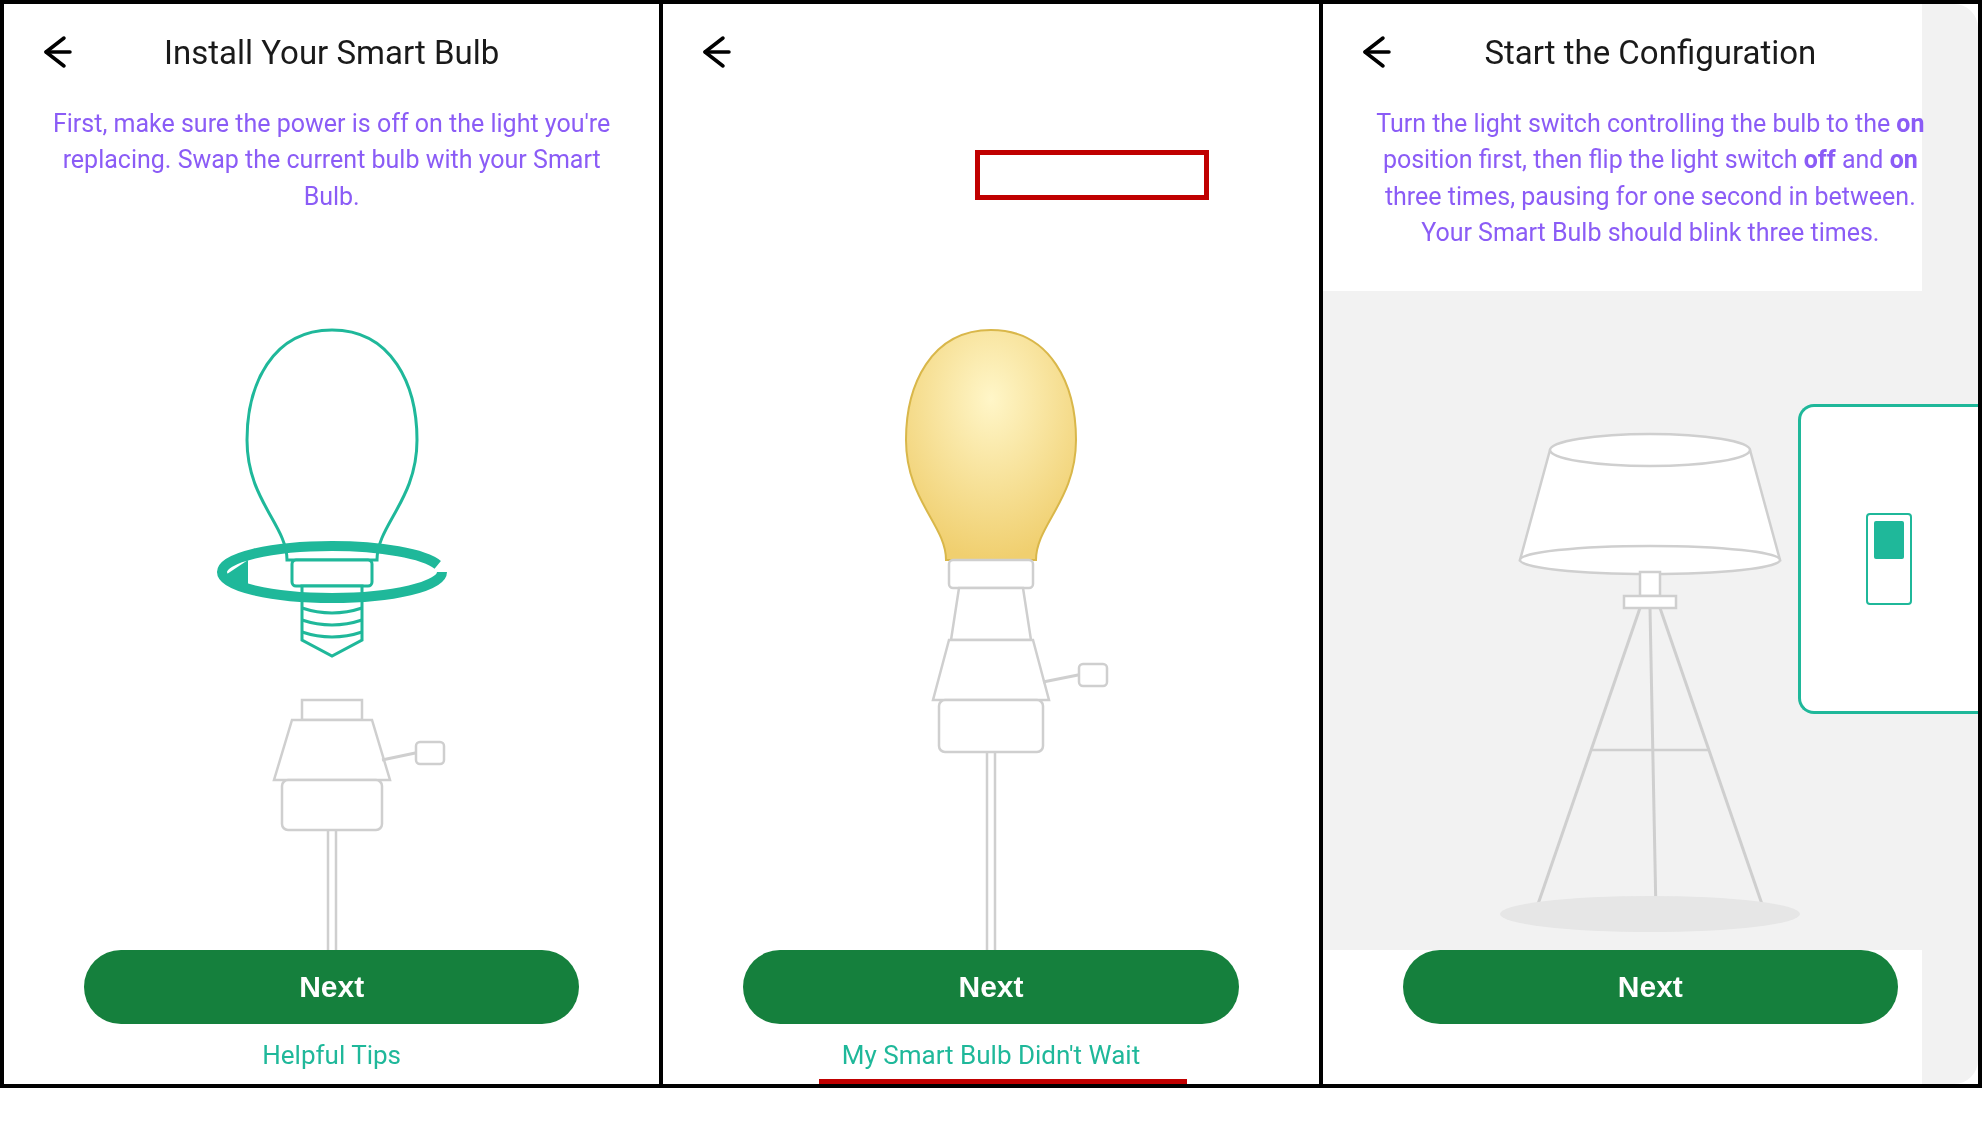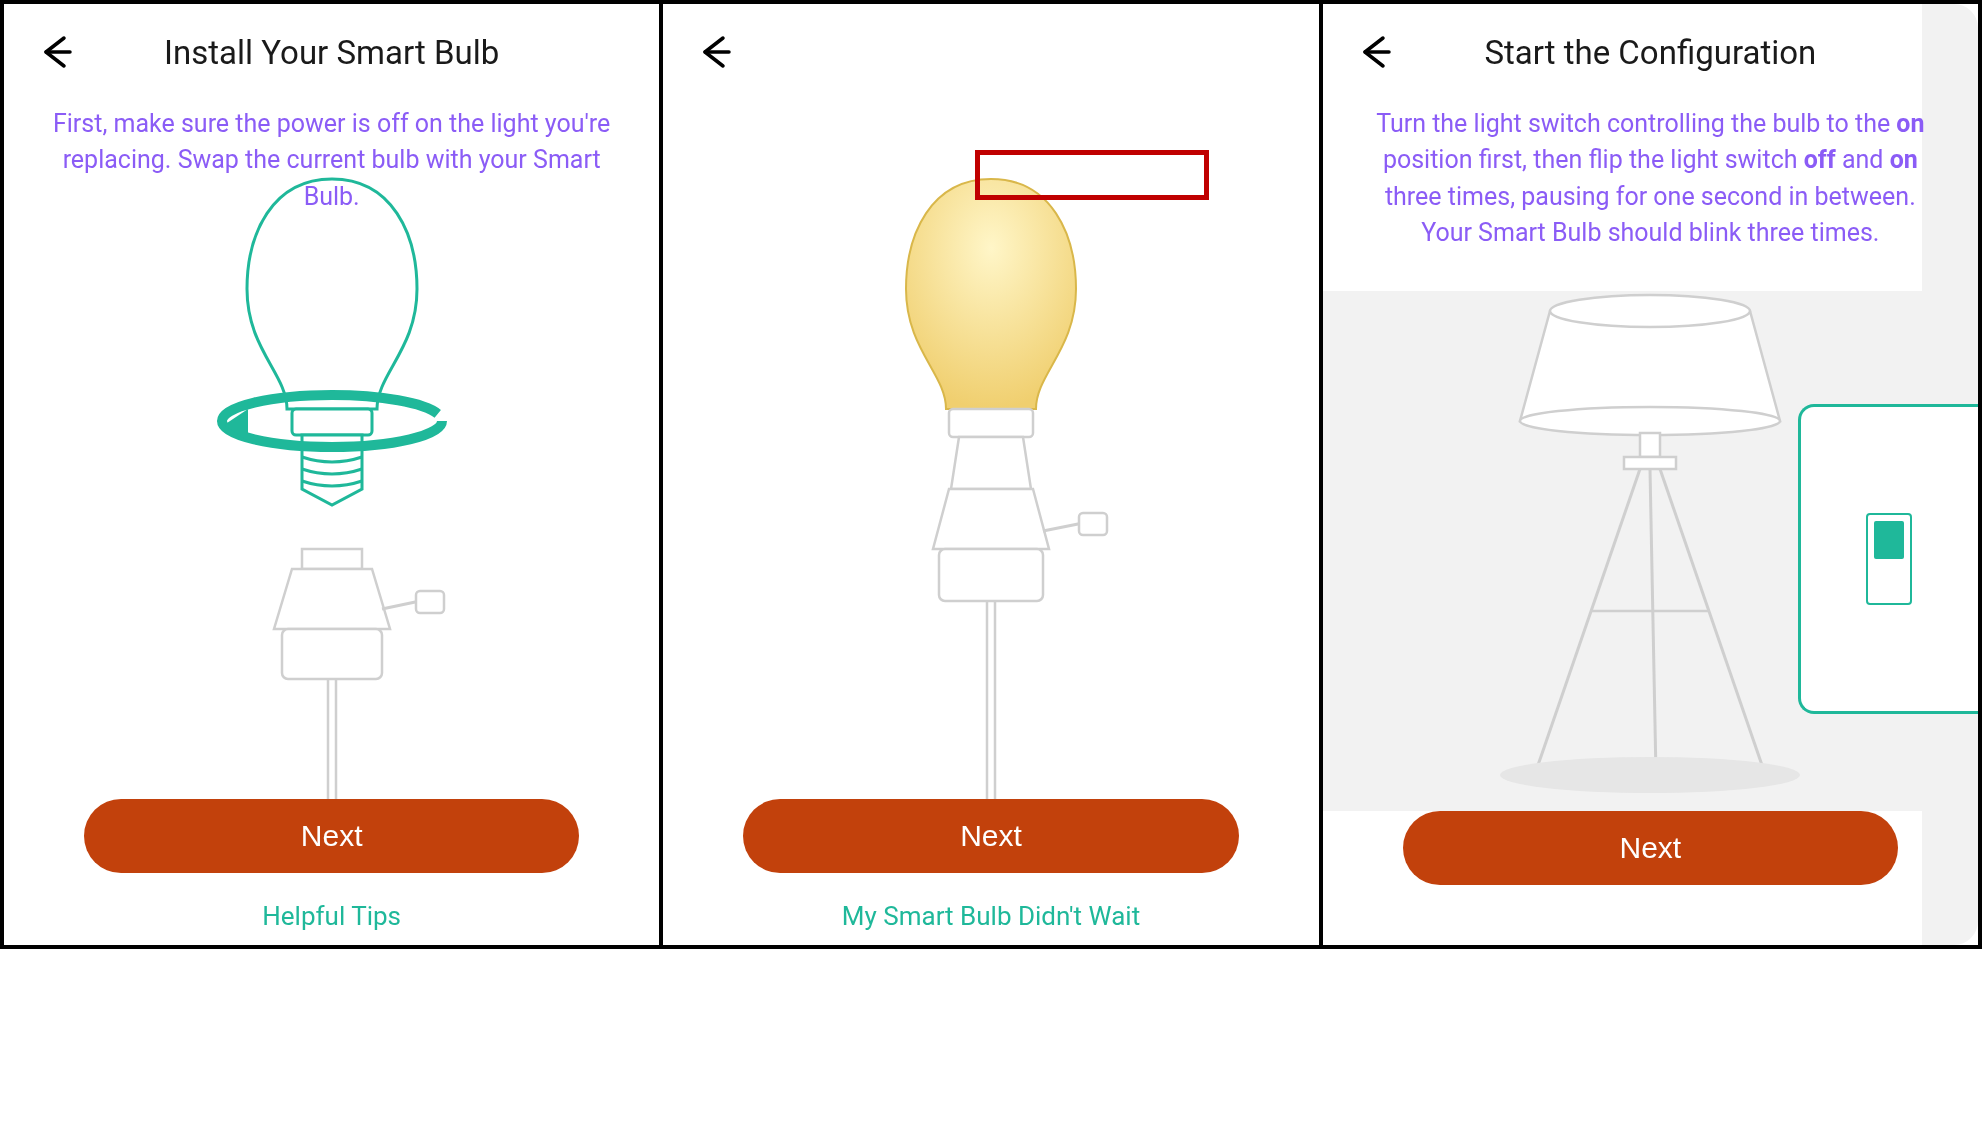--- a/index.html
+++ b/index.html
@@ -5,21 +5,21 @@
   * { box-sizing: border-box; margin: 0; padding: 0; }
   body {
     font-family: -apple-system, BlinkMacSystemFont, "Segoe UI", Roboto, Helvetica, Arial, sans-serif;
     background: #fff;
     width: 1982px;
     height: 1137px;
     overflow: hidden;
   }
   .frame {
     width: 1982px;
-    height: 949px;
+    height: 1088px;
     border: 4px solid #000;
     display: flex;
   }
   .panel {
     flex: 1;
     border-right: 4px solid #000;
     position: relative;
     display: flex;
     flex-direction: column;
     background: #fff;
@@ -78,33 +78,33 @@
   }
   .footer {
     padding: 0 80px 14px 80px;
     position: relative;
     z-index: 3;
   }
   .next-btn {
     width: 100%;
     height: 74px;
     border-radius: 37px;
-    background: #c2410c;
+    background: #15803d;
     color: #fff;
     font-size: 30px;
-    font-weight: 400;
+    font-weight: 700;
     border: none;
     cursor: pointer;
     display: flex;
     align-items: center;
     justify-content: center;
   }
   .link-row {
     text-align: center;
-    margin-top: 28px;
+    margin-top: 16px;
     position: relative;
     z-index: 3;
   }
   .link {
     color: #1fb89a;
     font-size: 26px;
     cursor: pointer;
     display: inline-block;
   }
   .hl-box {

